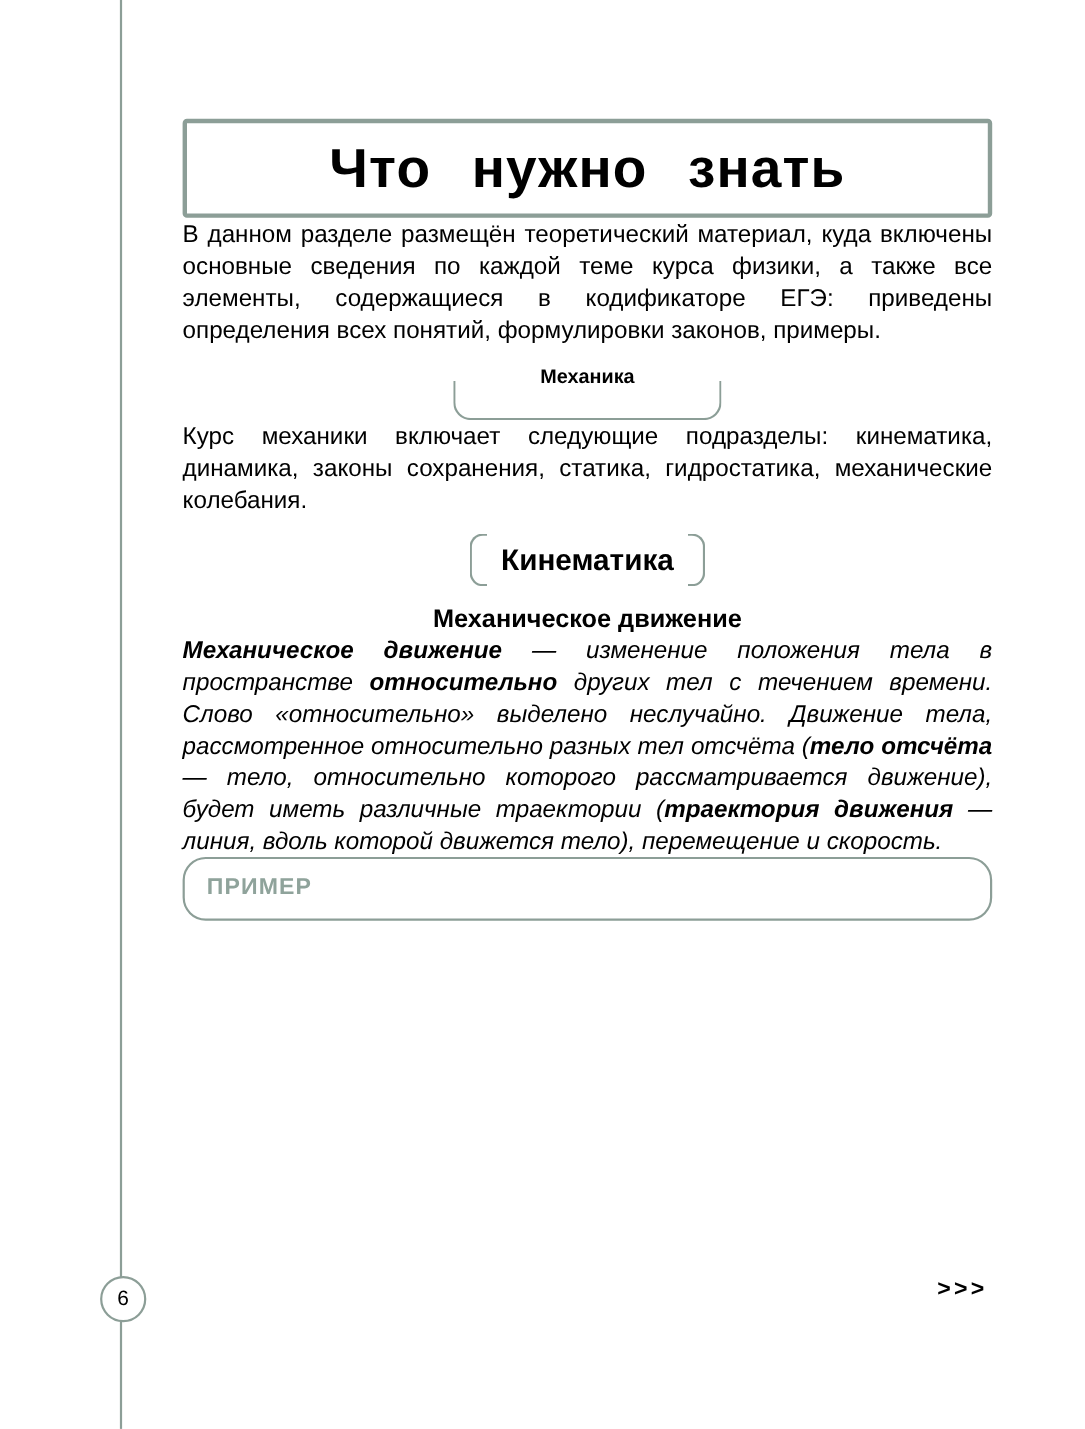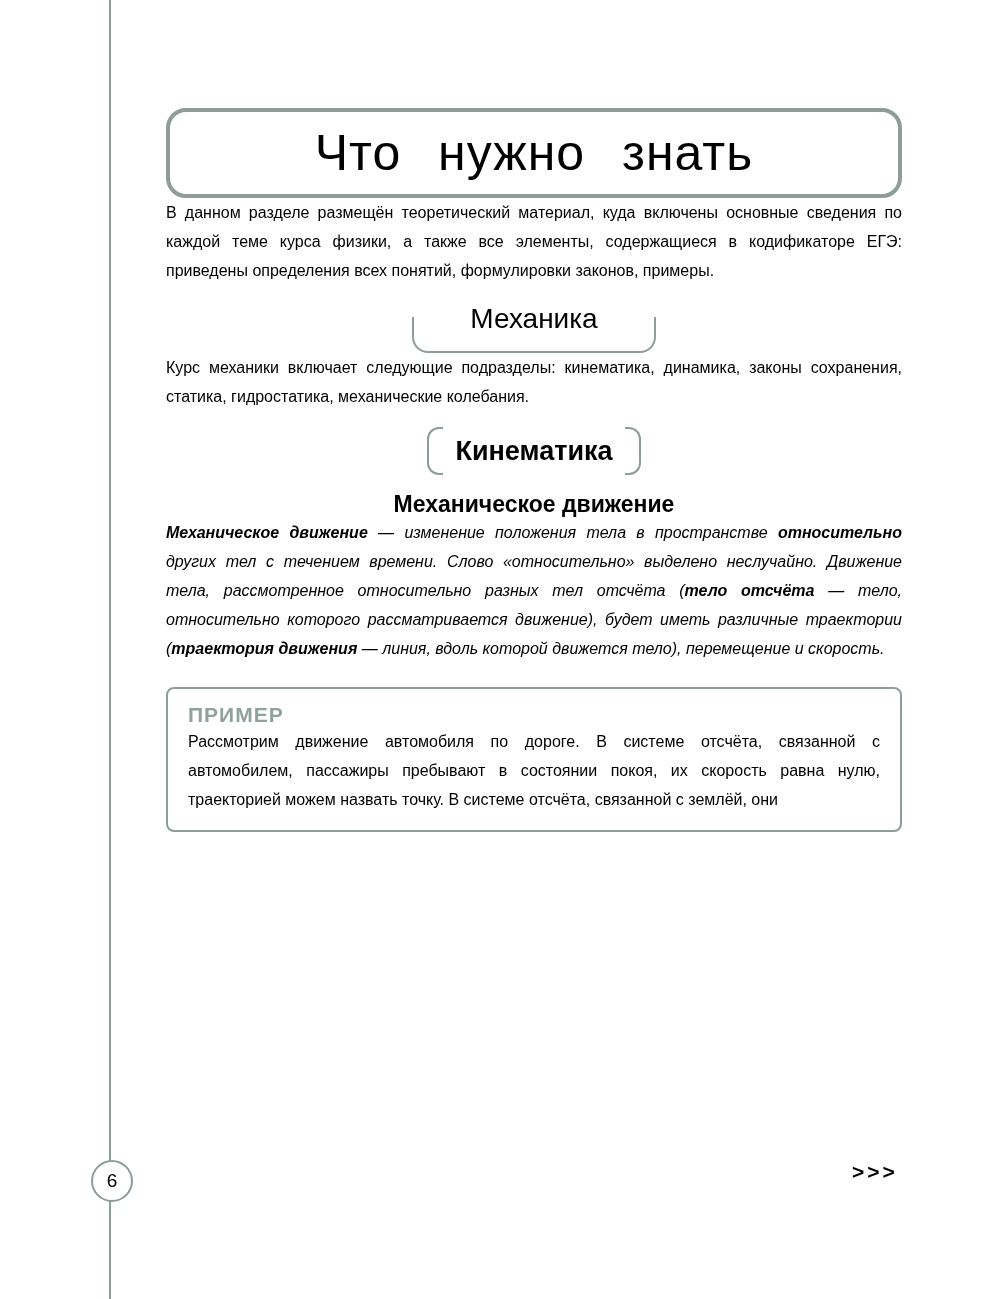--- a/index.html
+++ b/index.html
@@ -38,30 +38,30 @@
   }
   .content {
     position: absolute;
     left: 166px; top: 0;
     width: 736px;
   }
   .title-box {
     margin-top: 108px;
     height: 82px;
     border: 4px solid #8c9e97;
-    border-radius: 20px;
+    border-radius: 4px;
     display: flex; align-items: center; justify-content: center;
     font-size: 50px;
-    font-weight: normal;
+    font-weight: bold;
     letter-spacing: 1px;
     word-spacing: 22px;
   }
   p.body-text {
     margin: 0;
-    font-size: 16px;
+    font-size: 22px;
     line-height: 29px;
     text-align: justify;
     text-align-last: left;
   }
   .intro { margin-top: 28px; }
   .sec-header {
     position: relative;
     margin: 12px auto 0;
     width: 244px;
     height: 56px;
@@ -70,22 +70,22 @@
   .sec-header .u-bracket {
     position: absolute;
     left: 0; right: 0; top: 20px; bottom: 0;
     border: 2px solid #8c9e97;
     border-top: none;
     border-radius: 0 0 16px 16px;
   }
   .sec-header .sec-text {
     position: relative;
     top: 6px;
-    font-size: 28px;
-    font-weight: normal;
+    font-size: 18px;
+    font-weight: bold;
   }
   .sec-header2 {
     position: relative;
     margin: 16px auto 0;
     width: 214px;
     height: 48px;
     text-align: center;
   }
   .sec-header2 .side-l, .sec-header2 .side-r {
     position: absolute;
@@ -104,23 +104,22 @@
   .mech-para { margin-top: 12px; }
   .kin-para  { margin-top: 14px; }
   .subheading {
     margin-top: 16px;
     text-align: center;
     font-size: 23px;
     font-weight: bold;
   }
   .main-para { margin-top: 10px; font-style: italic; }
   .example-box {
-    margin-top: 24px;
     border: 2px solid #8c9e97;
-    border-radius: 8px;
+    border-radius: 21px;
     padding: 14px 20px 16px 20px;
   }
   .example-label {
     color: #8fa39b;
     font-size: 21px;
     font-weight: bold;
     letter-spacing: 1px;
   }
   .example-text { margin-top: 8px; }
   b { font-weight: bold; }
@@ -159,17 +158,16 @@
       <span class="sec-text">Кинематика</span>
     </div>
 
 
     <div class="subheading">Механическое движение</div>
 
     <p class="body-text main-para"><b>Механическое движение</b><span> — изменение положения тела в пространстве </span><b>относительно</b><span> других тел с течением времени. Слово «относительно» выделено неслучайно. Движение тела, рассмотренное относительно разных тел отсчёта (</span><b>тело отсчёта</b><span> — тело, относительно которого рассматривается движение), будет иметь различные траектории (</span><b>траектория движения</b><span> — линия, вдоль которой движется тело), перемещение и скорость.</span></p>
 
     <div class="example-box">
       <div class="example-label">ПРИМЕР</div>
-      <p class="body-text example-text">Рассмотрим движение автомобиля по дороге. В системе отсчёта, связанной с автомобилем, пассажиры пребывают в состоянии покоя, их скорость равна нулю, траекторией можем назвать точку. В системе отсчёта, связанной с землёй, они</p>
     </div>
 
   </div>
 </div>
 
 </body></html>

